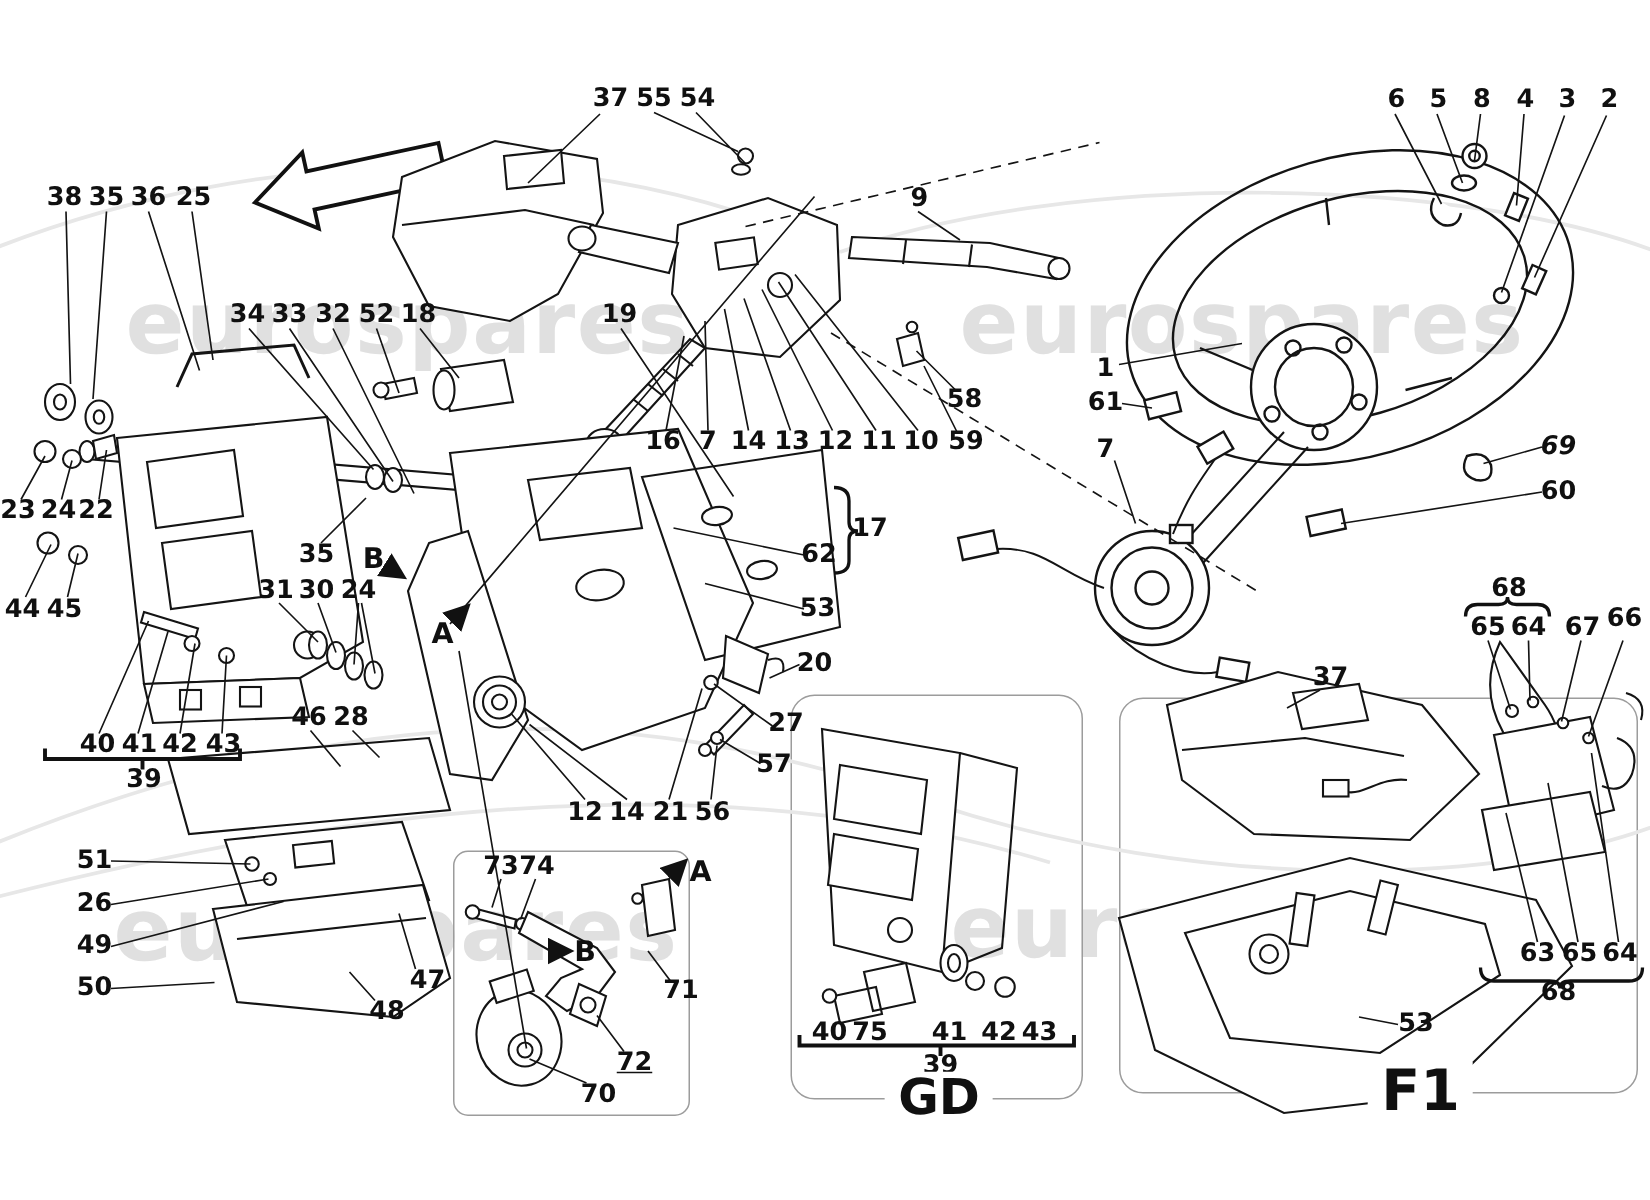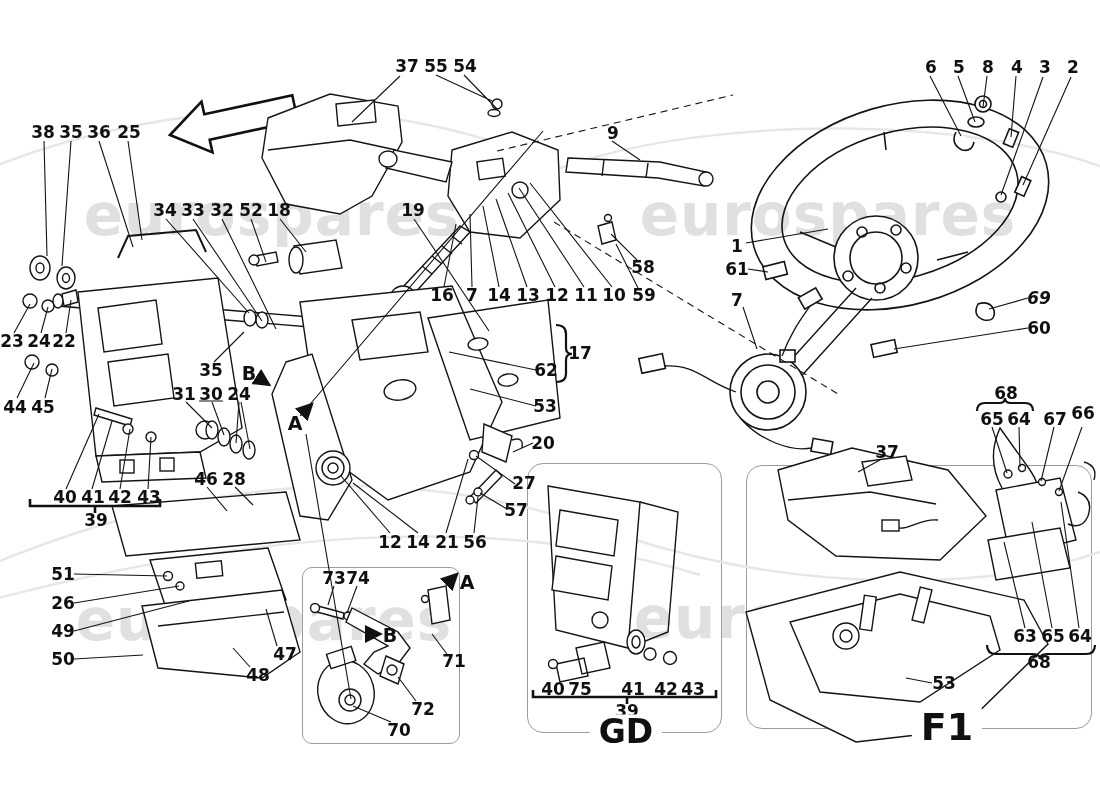--- a/index.html
+++ b/index.html
@@ -326,21 +326,21 @@
       <div class="plabel" style="left: 39px; top: 341px;">24</div>
       <div class="plabel" style="left: 64px; top: 341px;">22</div>
       <div class="plabel" style="left: 211px; top: 370px;">35</div>
       <div class="plabel" style="left: 580px; top: 353px;">17</div>
       <div class="plabel" style="left: 546px; top: 370px;">62</div>
       <div class="plabel" style="left: 545px; top: 406px;">53</div>
       <div class="plabel" style="left: 543px; top: 443px;">20</div>
       <div class="plabel" style="left: 524px; top: 483px;">27</div>
       <div class="plabel" style="left: 516px; top: 510px;">57</div>
       <div class="plabel" style="left: 184px; top: 394px;">31</div>
-      <div class="plabel" style="left: 211px; top: 394px; text-decoration: underline;">30</div>
+      <div class="plabel" style="left: 211px; top: 394px;">30</div>
       <div class="plabel" style="left: 239px; top: 394px;">24</div>
       <div class="plabel" style="left: 15px; top: 407px;">44</div>
       <div class="plabel" style="left: 43px; top: 407px;">45</div>
       <div class="plabel" style="left: 206px; top: 479px;">46</div>
       <div class="plabel" style="left: 234px; top: 479px;">28</div>
       <div class="plabel" style="left: 65px; top: 497px;">40</div>
       <div class="plabel" style="left: 93px; top: 497px;">41</div>
       <div class="plabel" style="left: 120px; top: 497px;">42</div>
       <div class="plabel" style="left: 149px; top: 497px;">43</div>
       <div class="plabel" style="left: 96px; top: 520px;">39</div>
@@ -350,21 +350,21 @@
       <div class="plabel" style="left: 475px; top: 542px;">56</div>
       <div class="plabel" style="left: 63px; top: 574px;">51</div>
       <div class="plabel" style="left: 63px; top: 603px;">26</div>
       <div class="plabel" style="left: 63px; top: 631px;">49</div>
       <div class="plabel" style="left: 63px; top: 659px;">50</div>
       <div class="plabel" style="left: 285px; top: 654px;">47</div>
       <div class="plabel" style="left: 258px; top: 675px;">48</div>
       <div class="plabel" style="left: 334px; top: 578px;">73</div>
       <div class="plabel" style="left: 358px; top: 578px;">74</div>
       <div class="plabel" style="left: 454px; top: 661px;">71</div>
-      <div class="plabel" style="left: 423px; top: 709px;">72</div>
+      <div class="plabel" style="left: 423px; top: 709px; text-decoration: underline;">72</div>
       <div class="plabel" style="left: 399px; top: 730px;">70</div>
       <div class="plabel" style="left: 553px; top: 689px;">40</div>
       <div class="plabel" style="left: 580px; top: 689px;">75</div>
       <div class="plabel" style="left: 633px; top: 689px;">41</div>
       <div class="plabel" style="left: 666px; top: 689px;">42</div>
       <div class="plabel" style="left: 693px; top: 689px;">43</div>
       <div class="plabel" style="left: 627px; top: 711px;">39</div>
       <div class="plabel" style="left: 1006px; top: 393px;">68</div>
       <div class="plabel" style="left: 992px; top: 419px;">65</div>
       <div class="plabel" style="left: 1019px; top: 419px;">64</div>

